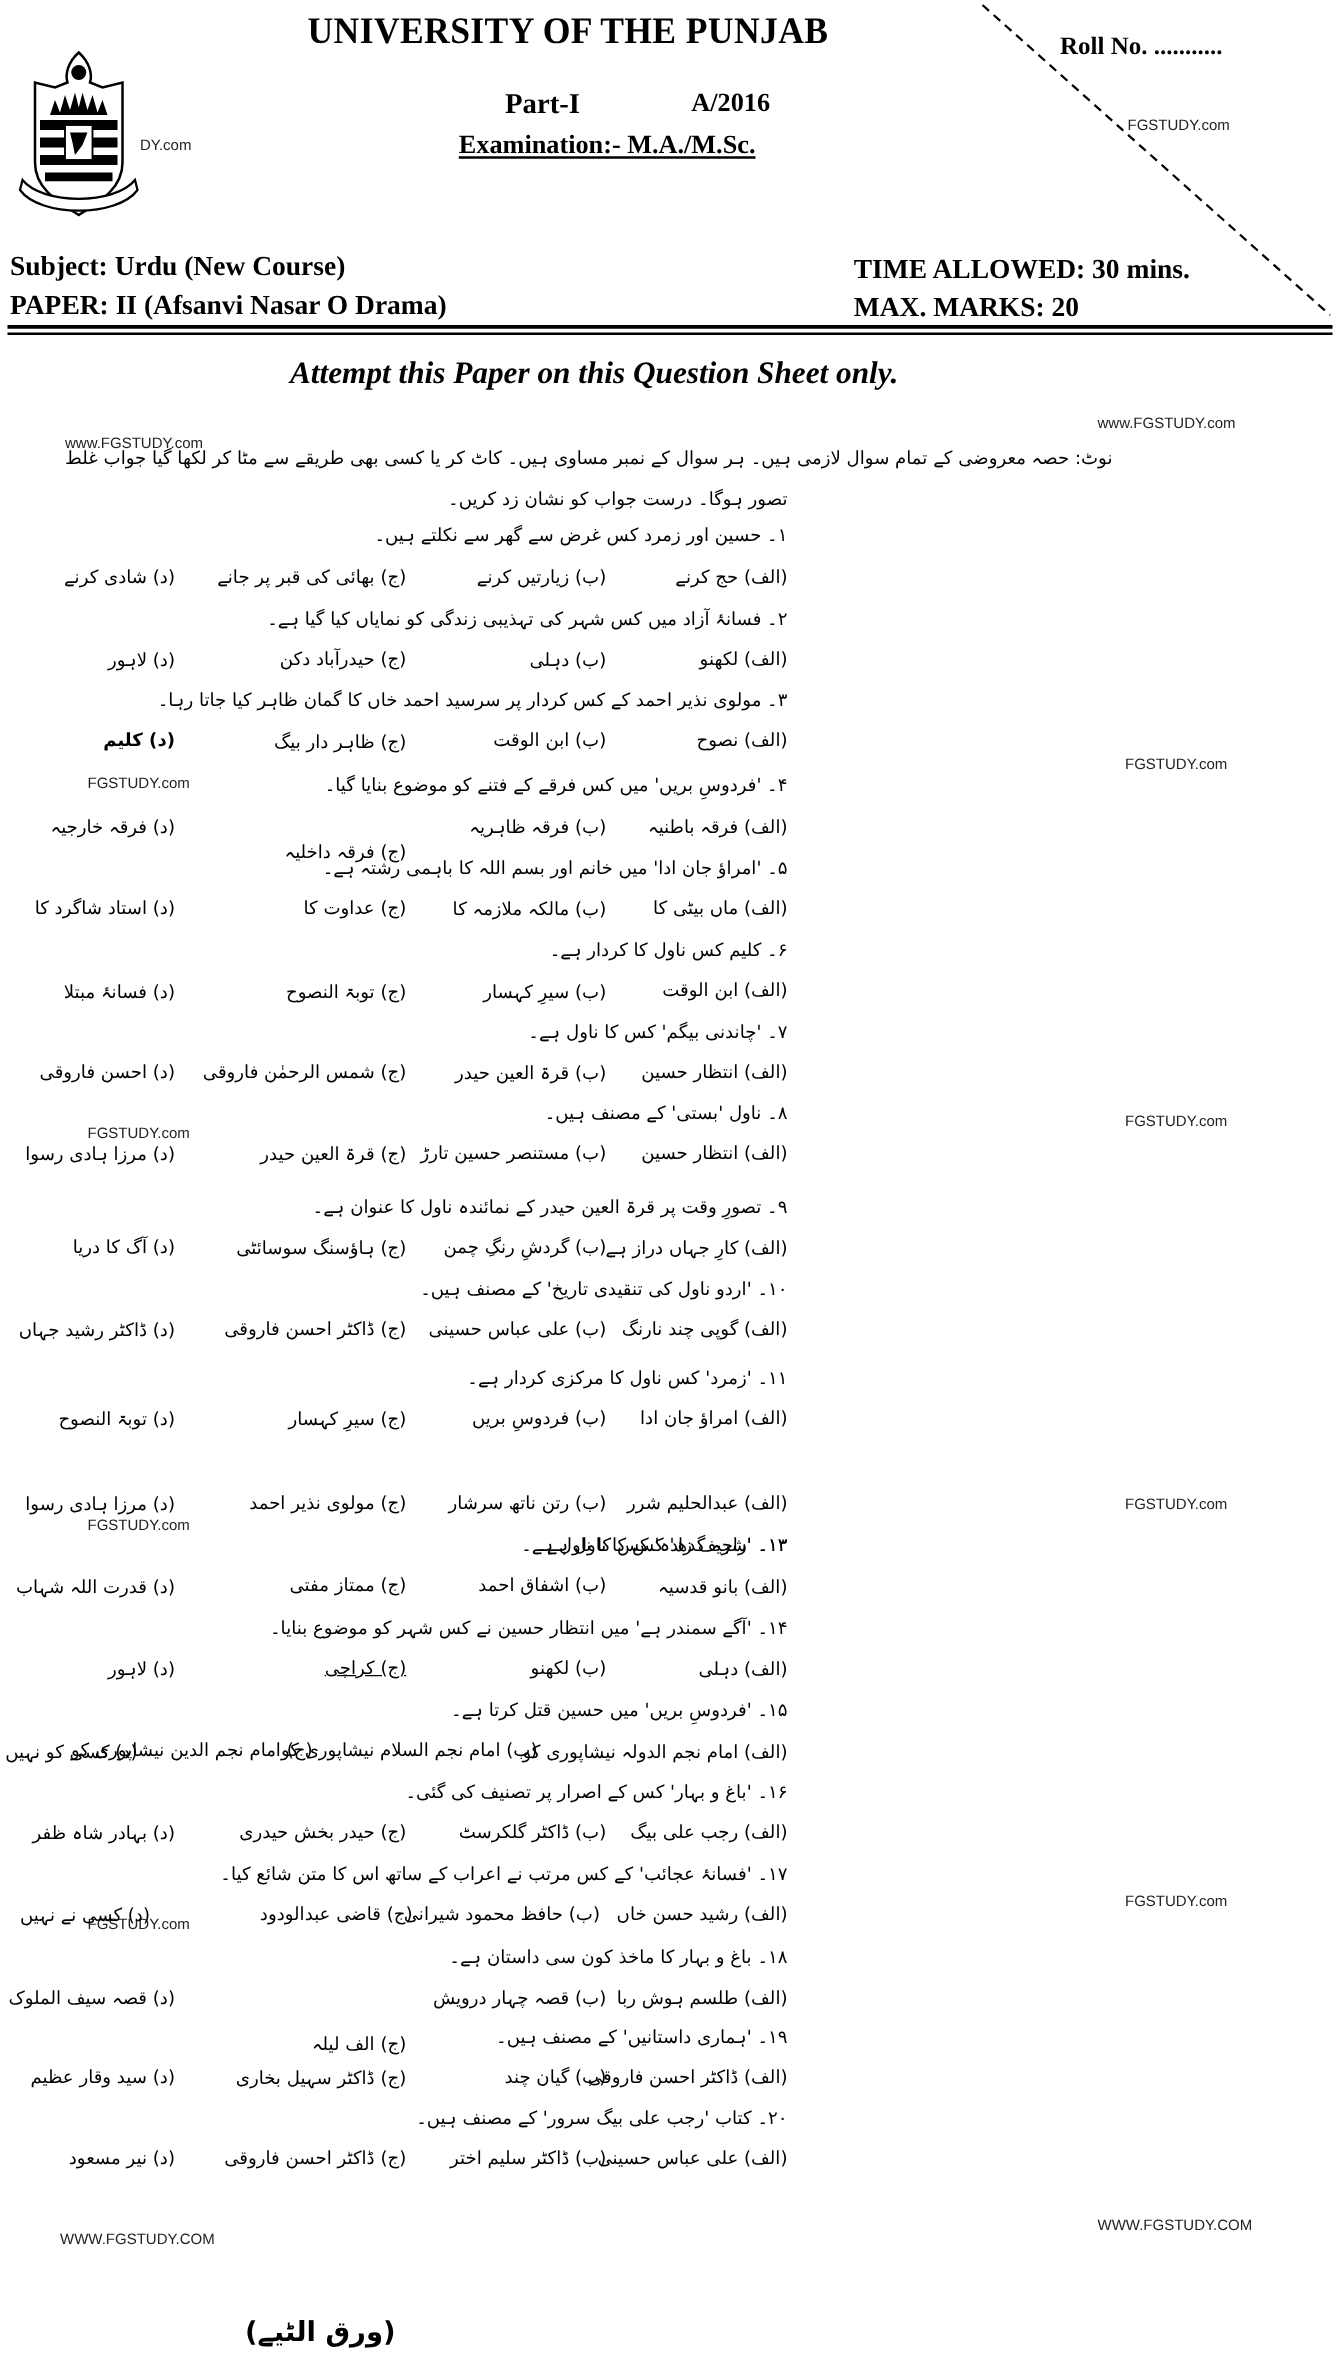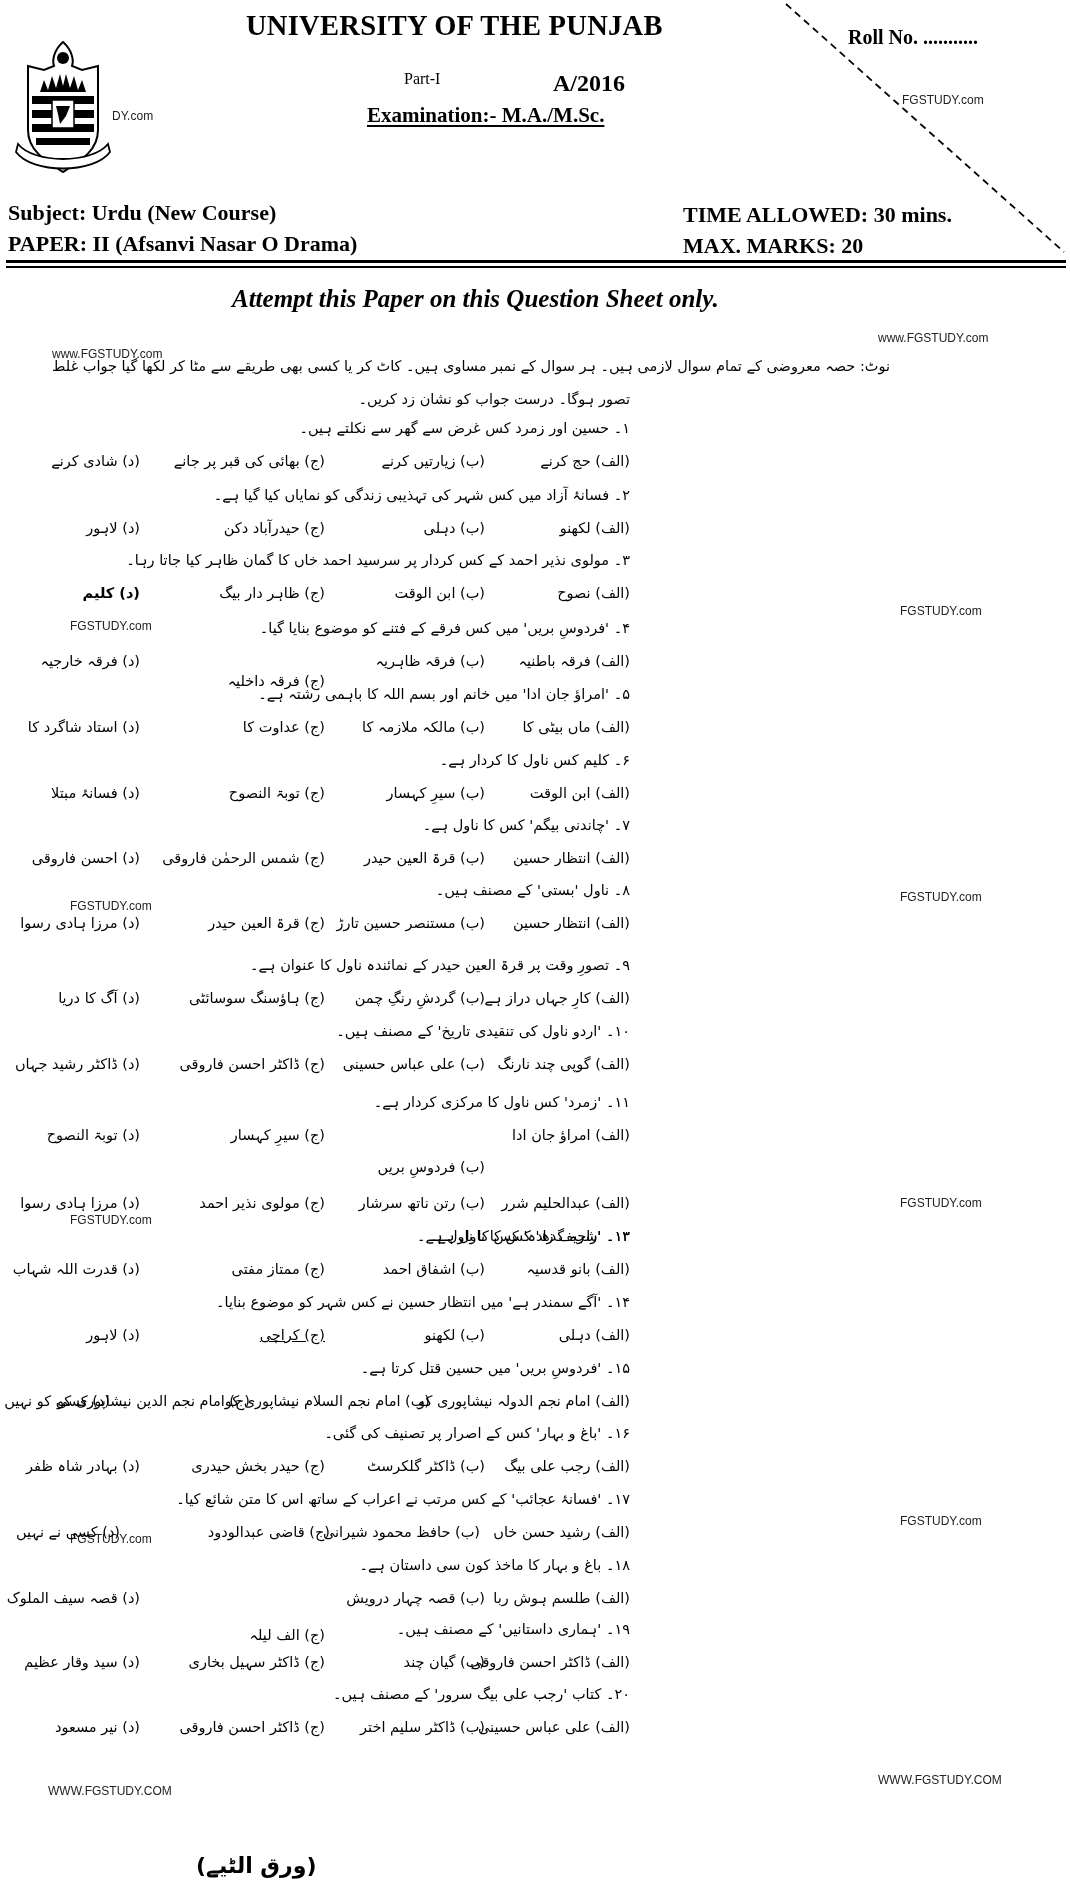--- a/index.html
+++ b/index.html
@@ -8,22 +8,22 @@
     font-family: "Liberation Serif", serif; color: #000;
   }
   .abs { position: absolute; }
   .uni-title {
     left: 246px; top: 8px; font-size: 30px; font-weight: bold;
     letter-spacing: 0.3px; transform: scaleX(0.95); transform-origin: left;
   }
   .roll {
     left: 848px; top: 26px; font-size: 20px; font-weight: bold; white-space: nowrap;
   }
-  .part { left: 404px; top: 70px; font-size: 16px; font-weight: normal; }
-  .year { left: 553px; top: 70px; font-size: 24px; font-weight: bold; }
+  .part { left: 404px; top: 70px; font-size: 23px; font-weight: bold; }
+  .year { left: 553px; top: 70px; font-size: 21px; font-weight: bold; }
   .exam {
     left: 367px; top: 103px; font-size: 21px; font-weight: bold;
     text-decoration: underline; text-underline-offset: 3px;
   }
   .logo { left: 14px; top: 40px; width: 98px; height: 140px; }
   .subject { left: 8px; top: 200px; font-size: 22px; font-weight: bold; }
   .paper { left: 8px; top: 231px; font-size: 22px; font-weight: bold; }
   .time { left: 683px; top: 202px; font-size: 22px; font-weight: bold; }
   .marks { left: 683px; top: 233px; font-size: 22px; font-weight: bold; }
   .rule1 { left: 6px; top: 260px; width: 1060px; height: 3px; background: #000; }
@@ -149,21 +149,21 @@
     <div class="opt" style="top: 990px; right: 585px;">(ب) گردشِ رنگِ چمن</div>
     <div class="opt" style="top: 990px; right: 745px;">(ج) ہاؤسنگ سوسائٹی</div>
     <div class="opt" style="top: 990px; right: 930px;">(د) آگ کا دریا</div>
     <div class="urdu qline" style="top: 1023px;">۱۰۔ 'اردو ناول کی تنقیدی تاریخ' کے مصنف ہیں۔</div>
     <div class="opt" style="top: 1056px; right: 440px;">(الف) گوپی چند نارنگ</div>
     <div class="opt" style="top: 1056px; right: 585px;">(ب) علی عباس حسینی</div>
     <div class="opt" style="top: 1056px; right: 745px;">(ج) ڈاکٹر احسن فاروقی</div>
     <div class="opt" style="top: 1056px; right: 930px;">(د) ڈاکٹر رشید جہاں</div>
     <div class="urdu qline" style="top: 1094px;">۱۱۔ 'زمرد' کس ناول کا مرکزی کردار ہے۔</div>
     <div class="opt" style="top: 1127px; right: 440px;">(الف) امراؤ جان ادا</div>
-    <div class="opt" style="top: 1127px; right: 585px; margin-top: 32px;">(ب) فردوسِ بریں</div>
+    <div class="opt" style="top: 1127px; right: 585px;">(ب) فردوسِ بریں</div>
     <div class="opt" style="top: 1127px; right: 745px;">(ج) سیرِ کہسار</div>
     <div class="opt" style="top: 1127px; right: 930px;">(د) توبۃ النصوح</div>
     <div class="urdu qline" style="top: 1228px;">۱۲۔ 'شریف زادہ' کس کا ناول ہے۔</div>
     <div class="opt" style="top: 1195px; right: 440px;">(الف) عبدالحلیم شرر</div>
     <div class="opt" style="top: 1195px; right: 585px;">(ب) رتن ناتھ سرشار</div>
     <div class="opt" style="top: 1195px; right: 745px;">(ج) مولوی نذیر احمد</div>
     <div class="opt" style="top: 1195px; right: 930px;">(د) مرزا ہادی رسوا</div>
     <div class="urdu qline" style="top: 1228px;">۱۳۔ 'راجہ گدھ' کس کا ناول ہے۔</div>
     <div class="opt" style="top: 1261px; right: 440px;">(الف) بانو قدسیہ</div>
     <div class="opt" style="top: 1261px; right: 585px;">(ب) اشفاق احمد</div>

